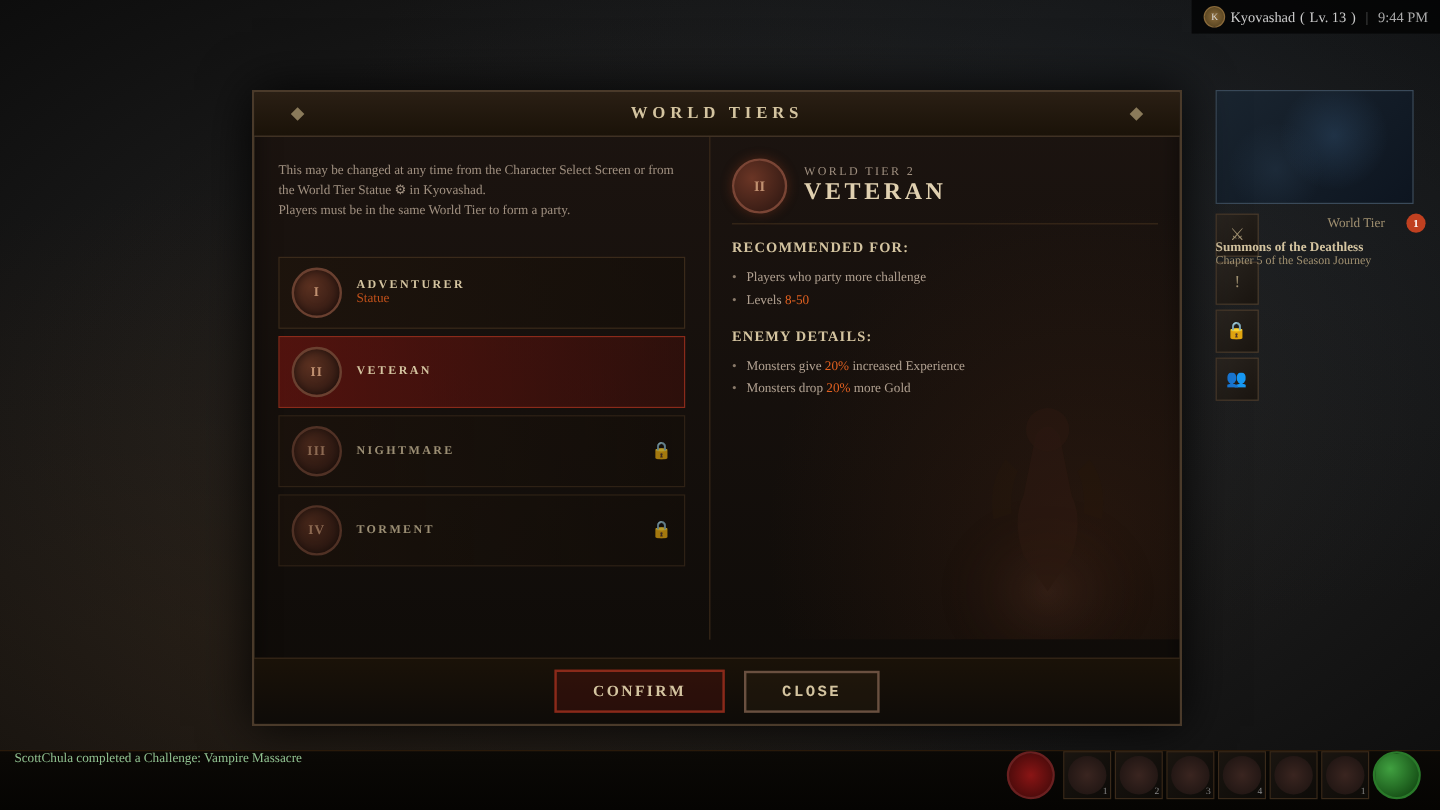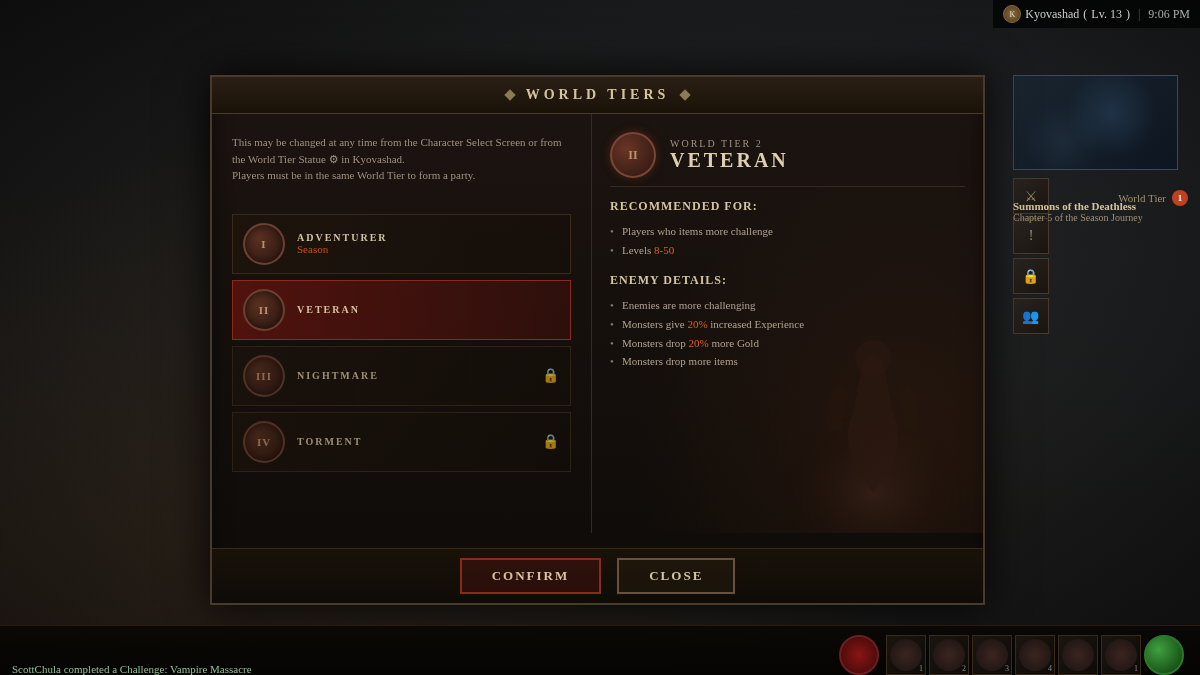--- a/index.html
+++ b/index.html
@@ -82,21 +82,21 @@
       z-index: 50;
     }
 
     
     .dialog-title-bar {
       background: linear-gradient(180deg, #2a1f14 0%, #1a1208 100%);
       border-bottom: 1px solid #4a3a2a;
       padding: 10px 20px;
       display: flex;
       align-items: center;
-      justify-content: center;
+      justify-content: space-between;
       position: relative;
     }
     .title-diamond {
       width: 8px;
       height: 8px;
       background: #8a7a5a;
       transform: rotate(45deg);
       margin: 0 12px;
     }
     .dialog-title {
@@ -333,20 +333,21 @@
     .btn-confirm {
       border-color: #8a2a1a;
       color: #d4c4a0;
       background: rgba(100,20,15,0.3);
       text-align: center;
     }
     .btn-close {
       border-color: #6a5040;
       color: #d4c4a0;
       background: rgba(50,35,20,0.3);
+      font-family: Liberation Mono, monospace;
     }
 
     
     .right-side-ui {
       position: absolute;
       top: 75px;
       right: 12px;
       width: 175px;
       z-index: 50;
     }
@@ -389,22 +390,21 @@
 
     .world-tier-label {
       position: absolute;
       right: 12px;
       top: 178px;
       color: #a09070;
       font-size: 11px;
       z-index: 50;
       display: flex;
       align-items: center;
-      gap: 6px;
-      margin-top: 12px;
+      gap: 18px;
     }
     .tier-indicator {
       width: 16px;
       height: 16px;
       border-radius: 50%;
       background: #c04020;
       display: flex;
       align-items: center;
       justify-content: center;
       font-size: 9px;
@@ -432,21 +432,21 @@
     
     .bottom-bar {
       position: absolute;
       bottom: 0;
       left: 0;
       right: 0;
       height: 50px;
       background: linear-gradient(180deg, rgba(10,8,5,0.95) 0%, rgba(5,4,2,1) 100%);
       border-top: 1px solid #2a1a0a;
       display: flex;
-      align-items: flex-end;
+      align-items: flex-start;
       z-index: 100;
     }
 
     .chat-message {
       color: #90c090;
       font-size: 11px;
       padding-left: 12px;
       flex: 1;
     }
 
@@ -506,21 +506,21 @@
 
 <div class="game-bg"></div>
 
 <div class="top-bar">
   <div class="player-info">
     <div class="player-icon">K</div>
     <span>Kyovashad</span>
     (<span>Lv. 13</span>)
   </div>
   <span class="separator">|</span>
-  <span class="time">9:06 PM</span>
+  <span class="time">9:44 PM</span>
 </div>
 
 <div class="right-side-ui">
   <div class="minimap"></div>
   <div class="side-icons">
     <div class="side-icon-btn">⚔</div>
     <div class="side-icon-btn">!</div>
     <div class="side-icon-btn">🔒</div>
     <div class="side-icon-btn">👥</div>
   </div>
@@ -549,21 +549,21 @@
     <div class="left-panel">
       <div class="description-text">This may be changed at any time from the Character Select Screen or from the World Tier Statue ⚙ in Kyovashad.</div>
       <div class="party-text">Players must be in the same World Tier to form a party.</div>
 
       <div class="tier-list">
 
         <div class="tier-item">
           <div class="tier-badge">I</div>
           <div class="tier-content">
             <div class="tier-name">ADVENTURER</div>
-            <div class="tier-status">Season</div>
+            <div class="tier-status">Statue</div>
           </div>
         </div>
 
         <div class="tier-item active">
           <div class="tier-badge">II</div>
           <div class="tier-content">
             <div class="tier-name">VETERAN</div>
           </div>
         </div>
 
@@ -591,30 +591,28 @@
       <div class="tier-detail-header">
         <div class="tier-detail-badge">II</div>
         <div class="tier-detail-info">
           <div class="tier-detail-number">WORLD TIER 2</div>
           <div class="tier-detail-name">VETERAN</div>
         </div>
       </div>
 
       <div class="section-header">RECOMMENDED FOR:</div>
       <ul class="bullet-list">
-        <li>Players who items more challenge</li>
+        <li>Players who party more challenge</li>
         <li>Levels <span class="highlight-orange">8-50</span></li>
       </ul>
 
       <div class="section-header">ENEMY DETAILS:</div>
       <ul class="bullet-list">
-        <li>Enemies are more challenging</li>
         <li>Monsters give <span class="highlight-orange">20%</span> increased Experience</li>
         <li>Monsters drop <span class="highlight-orange">20%</span> more Gold</li>
-        <li>Monsters drop more items</li>
       </ul>
 
       <svg class="char-art" viewBox="0 0 220 200">
         <defs>
           <radialGradient id="charGrad" cx="50%" cy="50%">
             <stop offset="0%" stop-color="#6a4030" stop-opacity="0.6"></stop>
             <stop offset="100%" stop-color="#1a0a05" stop-opacity="0"></stop>
           </radialGradient>
         </defs>
         <ellipse cx="110" cy="160" rx="90" ry="80" fill="url(#charGrad)"></ellipse>

